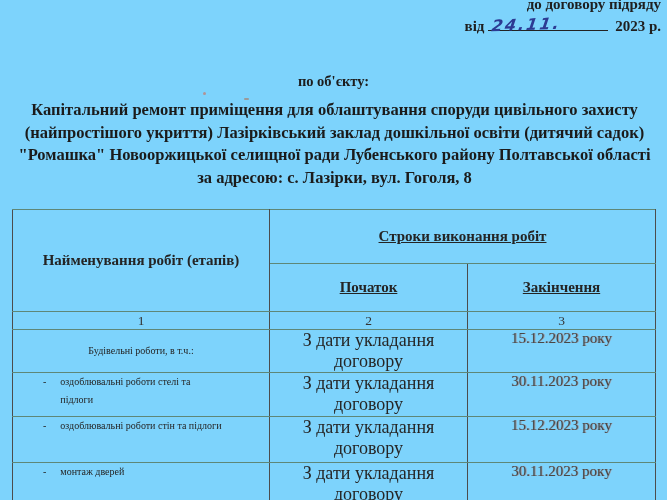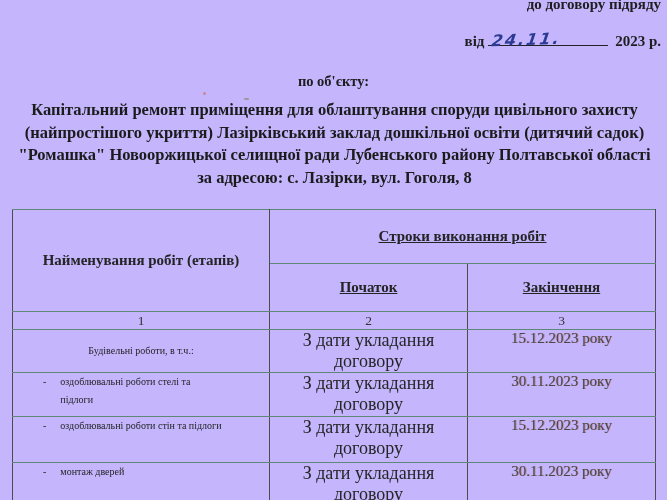--- a/index.html
+++ b/index.html
@@ -1,31 +1,31 @@
 <!DOCTYPE html>
 <html><head>
 <meta charset="utf-8">
 <style>
   html,body{margin:0;padding:0;background:#e8e8e8;}
   .doc{
     position:relative;
     width:667px;height:500px;
-    background:#c4b5fd;
+    background:#7dd3fc;
     overflow:hidden;
     font-family:"Liberation Serif", serif;
     color:#222;
     box-shadow:0 0 4px rgba(0,0,0,.2);
   }
   
   .hdr{
     position:absolute;top:-4px;right:6px;
     text-align:right;font-weight:bold;font-size:15px;line-height:17px;
     white-space:nowrap;color:#1f1f1f;
   }
-  .hdr-l2{margin-top:18px;}
+  .hdr-l2{margin-top:3px;}
   .uline{
     display:inline-block;position:relative;height:14px;
     border-bottom:1.6px solid #222;vertical-align:baseline;
   }
   .uline.long{width:94px;margin-left:4px;}
   .uline.short{width:26px;margin-right:3px;}
   .hw{
     position:absolute;left:4px;bottom:-3px;
     font-style:italic;font-weight:bold;font-size:16px;
     letter-spacing:2px;color:#2c3a93;

